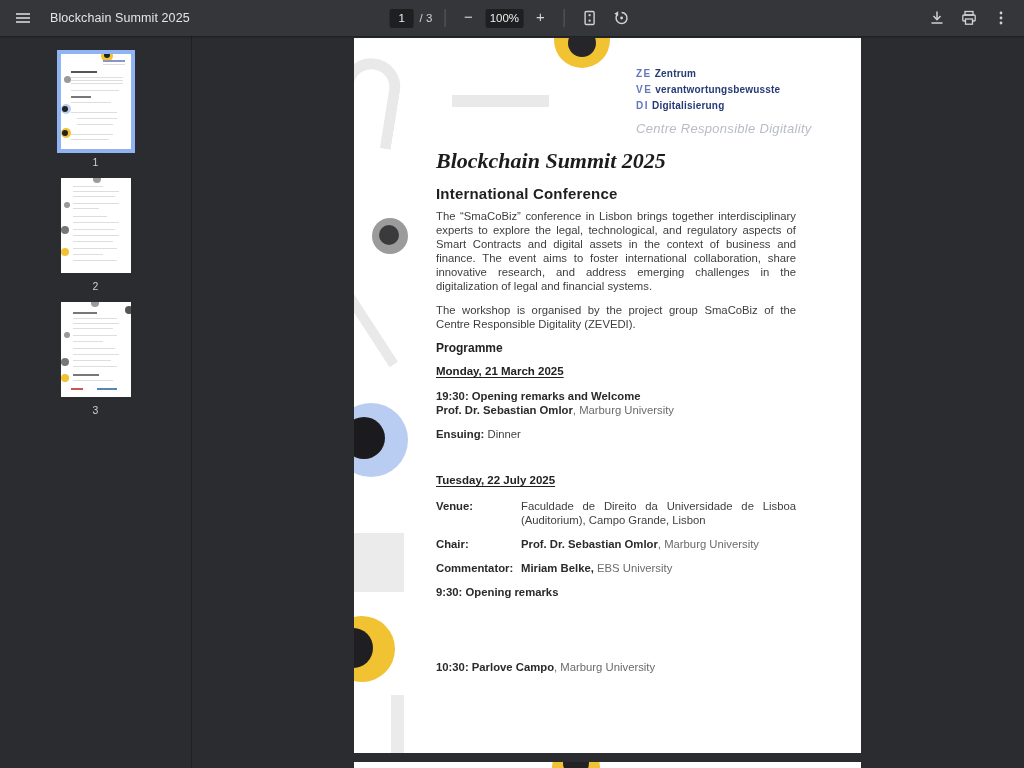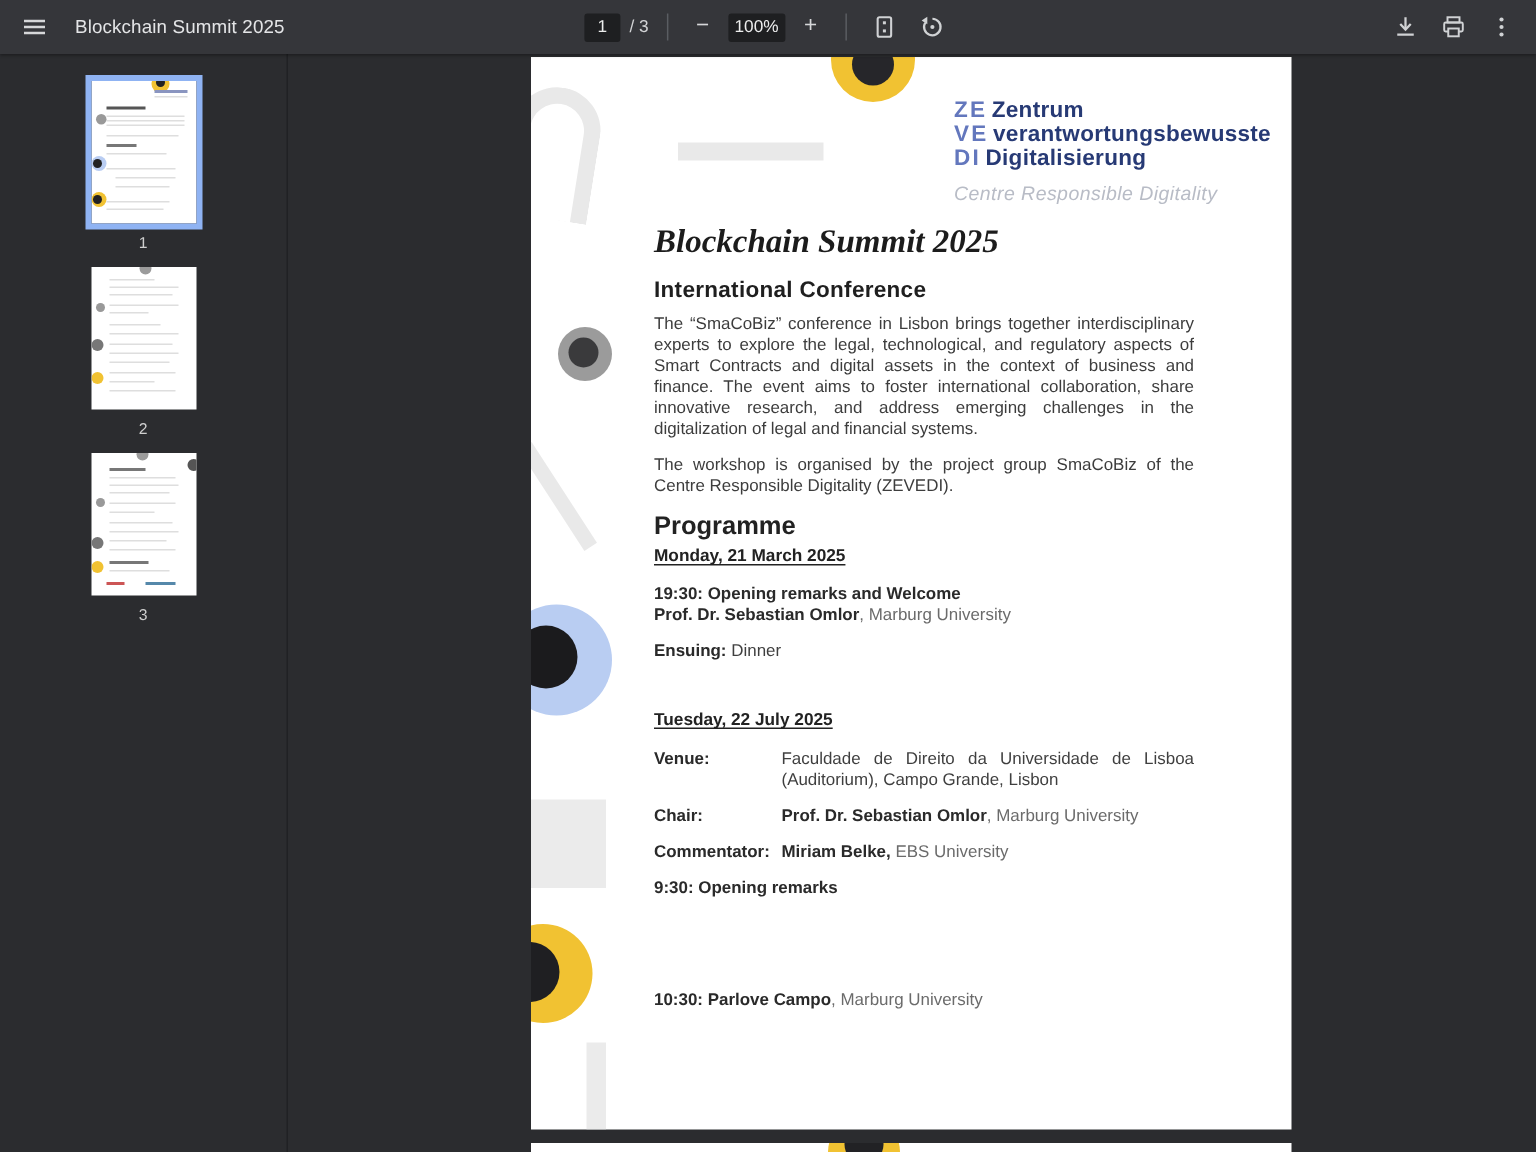--- a/index.html
+++ b/index.html
@@ -67,21 +67,21 @@
   .blue-circ-dot { left:-11px; top:379px; width:42px; height:42px; background:#1b1b1d; }
   .gray-square { left:0px; top:495px; width:50px; height:59px; background:#ebebeb; }
   .yellow-bot { left:-25px; top:578px; width:66px; height:66px; background:#f1c232; }
   .yellow-bot-dot { left:-21px; top:590px; width:40px; height:40px; background:#1f1f22; }
   .vbar-bot { left:37px; top:657px; width:13px; height:58px; background:#ebebeb; }
   .p2-yellow { left:198px; top:-18px; width:48px; height:48px; background:#f1c232; }
   .p2-dot { left:209px; top:-12px; width:26px; height:26px; background:#222225; }
 
   
   .logo { position:absolute; left:282px; top:28px; }
-  .logo-line { font-size:15px; line-height:16px; font-weight:700; color:#273a75;
+  .logo-line { font-size:10px; line-height:16px; font-weight:700; color:#273a75;
     letter-spacing:.2px; }
   .logo-prefix { color:#6377bd; letter-spacing:1.5px; margin-right:3px; }
   .logo-sub { margin-top:7px; font-size:13px; font-style:italic; color:#b8bcc6;
     letter-spacing:.3px; }
 
   
   .ptext { position:absolute; left:82px; top:0; width:360px; color:#3f3f3f; }
   .blk { position:absolute; left:0; width:360px; }
   .doc-title { font-family:"Liberation Serif", serif; font-style:italic; font-weight:600;
     font-size:22px; color:#1c1c1c; }
@@ -89,21 +89,21 @@
   .body-txt { font-size:11.3px; line-height:14px; text-align:justify; color:#3d3d3d; }
   .b { font-weight:700; color:#2a2a2a; }
   .date-head { font-size:11.5px; font-weight:700; color:#222; text-decoration:underline;
     text-underline-offset:2px; }
   .line { font-size:11.3px; line-height:14px; }
   .affil { color:#6b6b6b; }
   .topic { font-style:italic; color:#4a4a4a; }
   .row { display:flex; font-size:11.3px; line-height:14px; }
   .row-label { width:85px; font-weight:700; color:#2a2a2a; flex:none; }
   .row-val { width:281px; text-align:justify; }
-  .heading-sm { font-size:17px; font-weight:700; color:#222; }
+  .heading-sm { font-size:12px; font-weight:700; color:#222; }
 </style>
 </head>
 <body>
 
 <div class="app">
 
   <div class="toolbar">
     <div class="tb-left">
       <div class="icon-btn">
         <svg width="16" height="16" viewBox="0 0 16 16">

